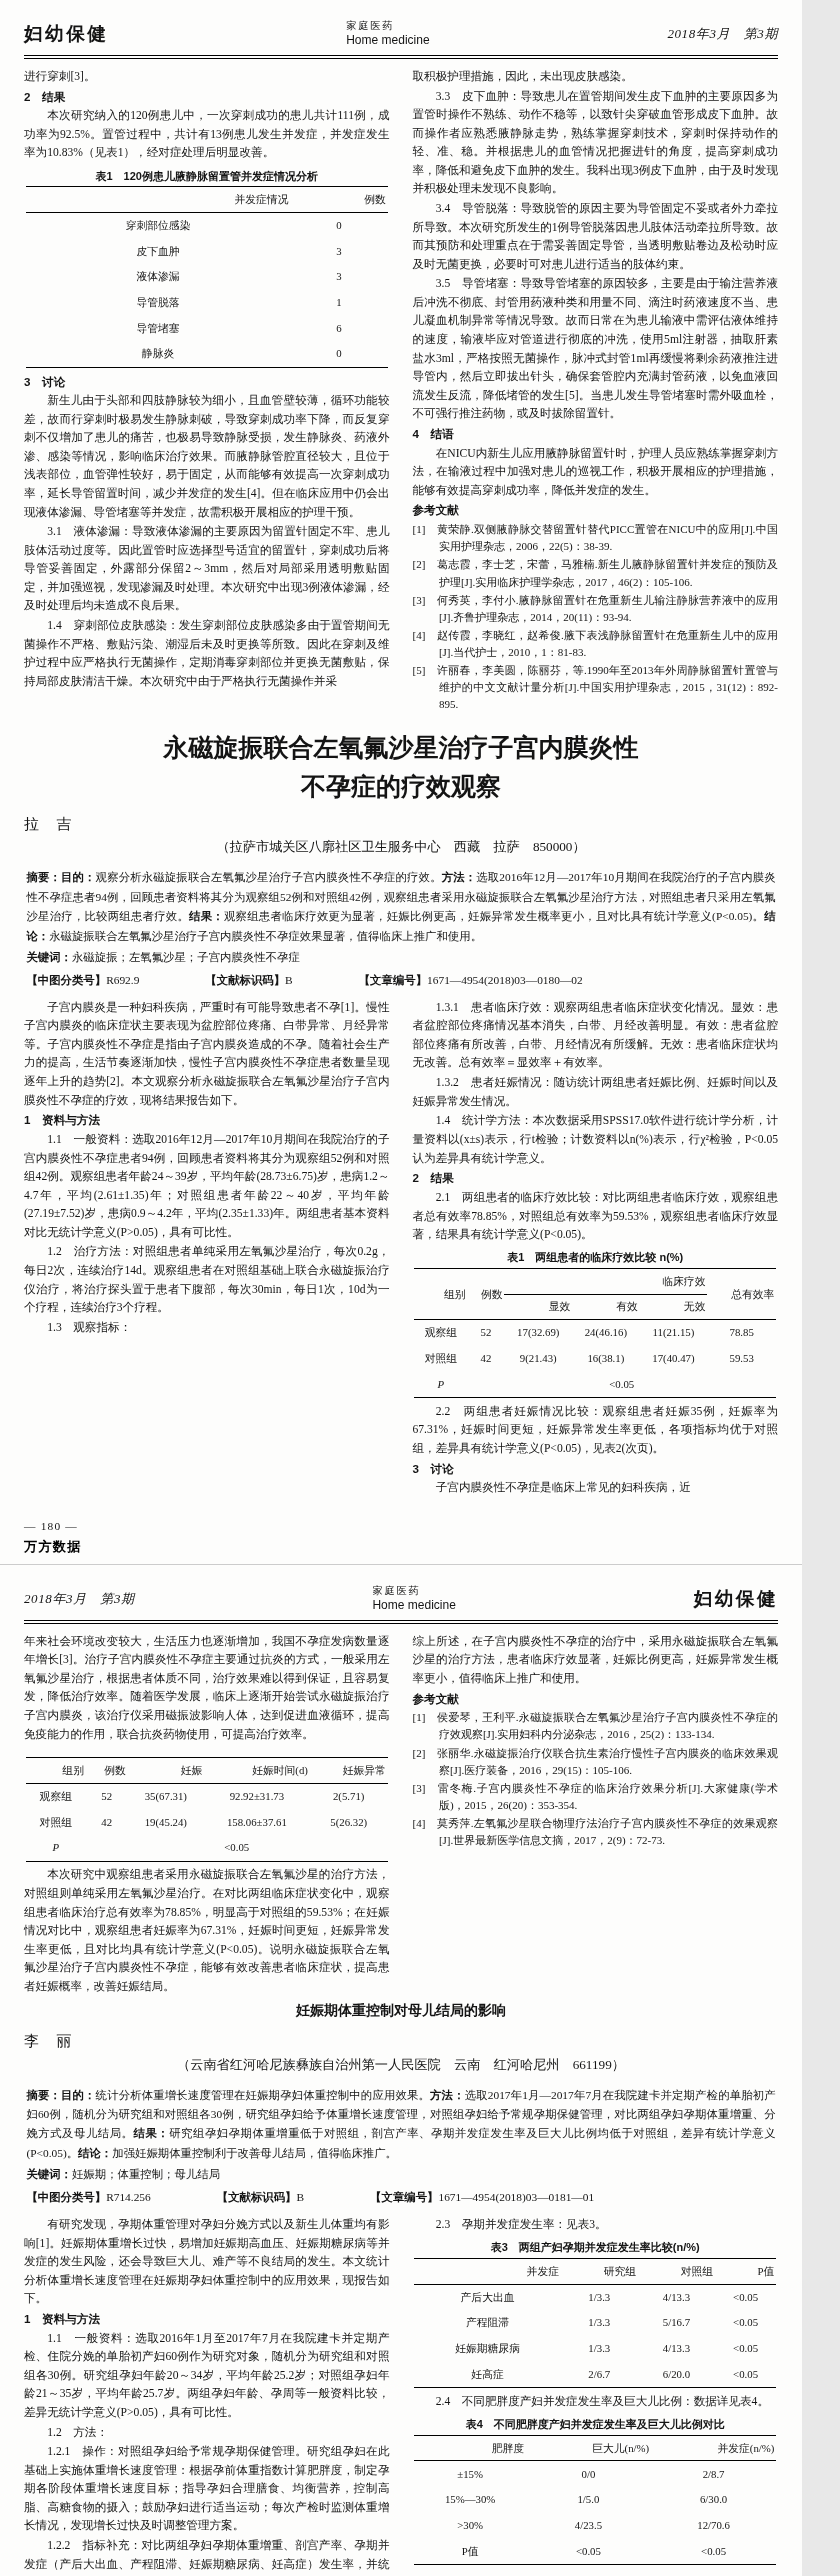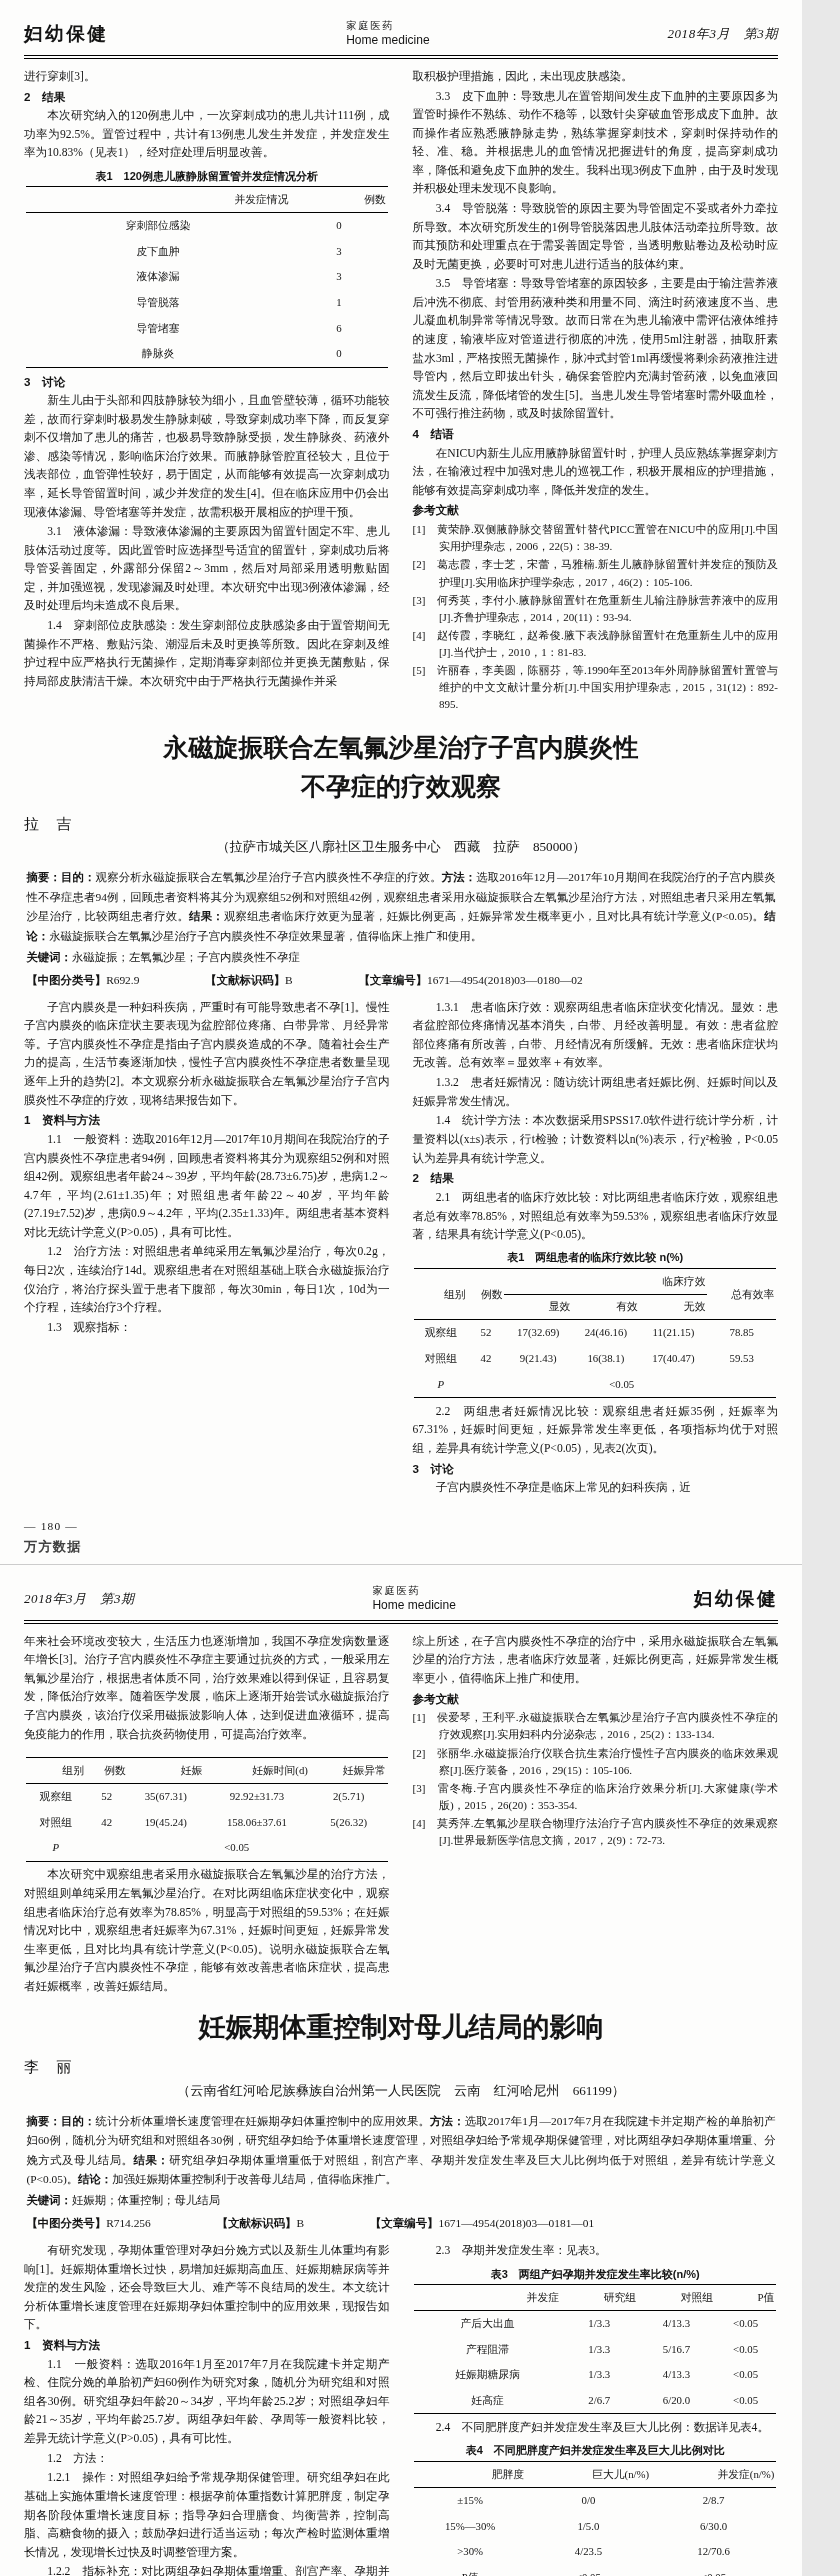--- a/index.html
+++ b/index.html
@@ -26,32 +26,32 @@
   
   .tbl-cap{font-family:"Liberation Sans","DejaVu Sans",sans-serif;font-weight:bold;font-size:11px;text-align:center;margin:4.8px 0 1.2px 0;}
   table.tbl{border-collapse:collapse;width:99%;margin:1.2px auto 4.8px auto;border-top:1.4px solid #000;border-bottom:1.4px solid #000;font-size:10.8px;}
   table.tbl th{font-weight:normal;border-bottom:0.8px solid #000;padding:3.6px 1.8px;text-align:right;}
   table.tbl td{padding:4.2px 1.8px;text-align:center;}
   table.tbl .gcell{border-bottom:0.8px solid #000;}
   .ital{font-style:italic;}
   
   .art-title{font-family:"Liberation Sans","DejaVu Sans",sans-serif;font-weight:bold;text-align:center;line-height:1.4;}
   .art-title.t1{font-size:25px;margin-top:15.6px;}
-  .art-title.t2{font-size:27px;margin-top:12px;font-family:Liberation Serif, serif;}
+  .art-title.t2{font-size:14px;margin-top:4px;font-family:Liberation Serif, serif;}
   .art-author{text-align:left;font-size:15px;margin:10.8px 0 4.8px 0;letter-spacing:1.2px;}
   .art-aff{text-align:center;font-size:13.2px;margin-bottom:12px;}
   .abs{font-size:11.4px;line-height:1.7;text-align:justify;margin:3.6px 2.4px;}
   .abs b, .kw-label{font-family:"Liberation Sans","DejaVu Sans",sans-serif;}
   .kw-line{font-size:11.4px;margin:3.6px 2.4px 8.4px 2.4px;}
   .meta-line{display:flex;gap:66px;font-size:11.4px;margin:6px 2.4px 10.8px 2.4px;}
   .meta-line b{font-family:"Liberation Sans","DejaVu Sans",sans-serif;}
   
   .ft1{margin-top:20.5px;}
   .pageno{font-size:11.4px;letter-spacing:1.2px;}
-  .wanfang{font-family:"Liberation Sans","DejaVu Sans",sans-serif;font-weight:bold;font-size:13.2px;color:#404040;letter-spacing:1.2px;margin-top:6px;}
+  .wanfang{font-family:"Liberation Sans","DejaVu Sans",sans-serif;font-weight:bold;font-size:13.2px;color:#000000;letter-spacing:1.2px;margin-top:6px;}
   .spacer18{height:10.8px;}
 </style>
 </head>
 <body>
 
 <div class="page page1">
   <div class="pg-header">
     <div class="h-brand">妇幼保健</div>
     <div class="h-center">
       <div class="zh">家庭医药</div>

